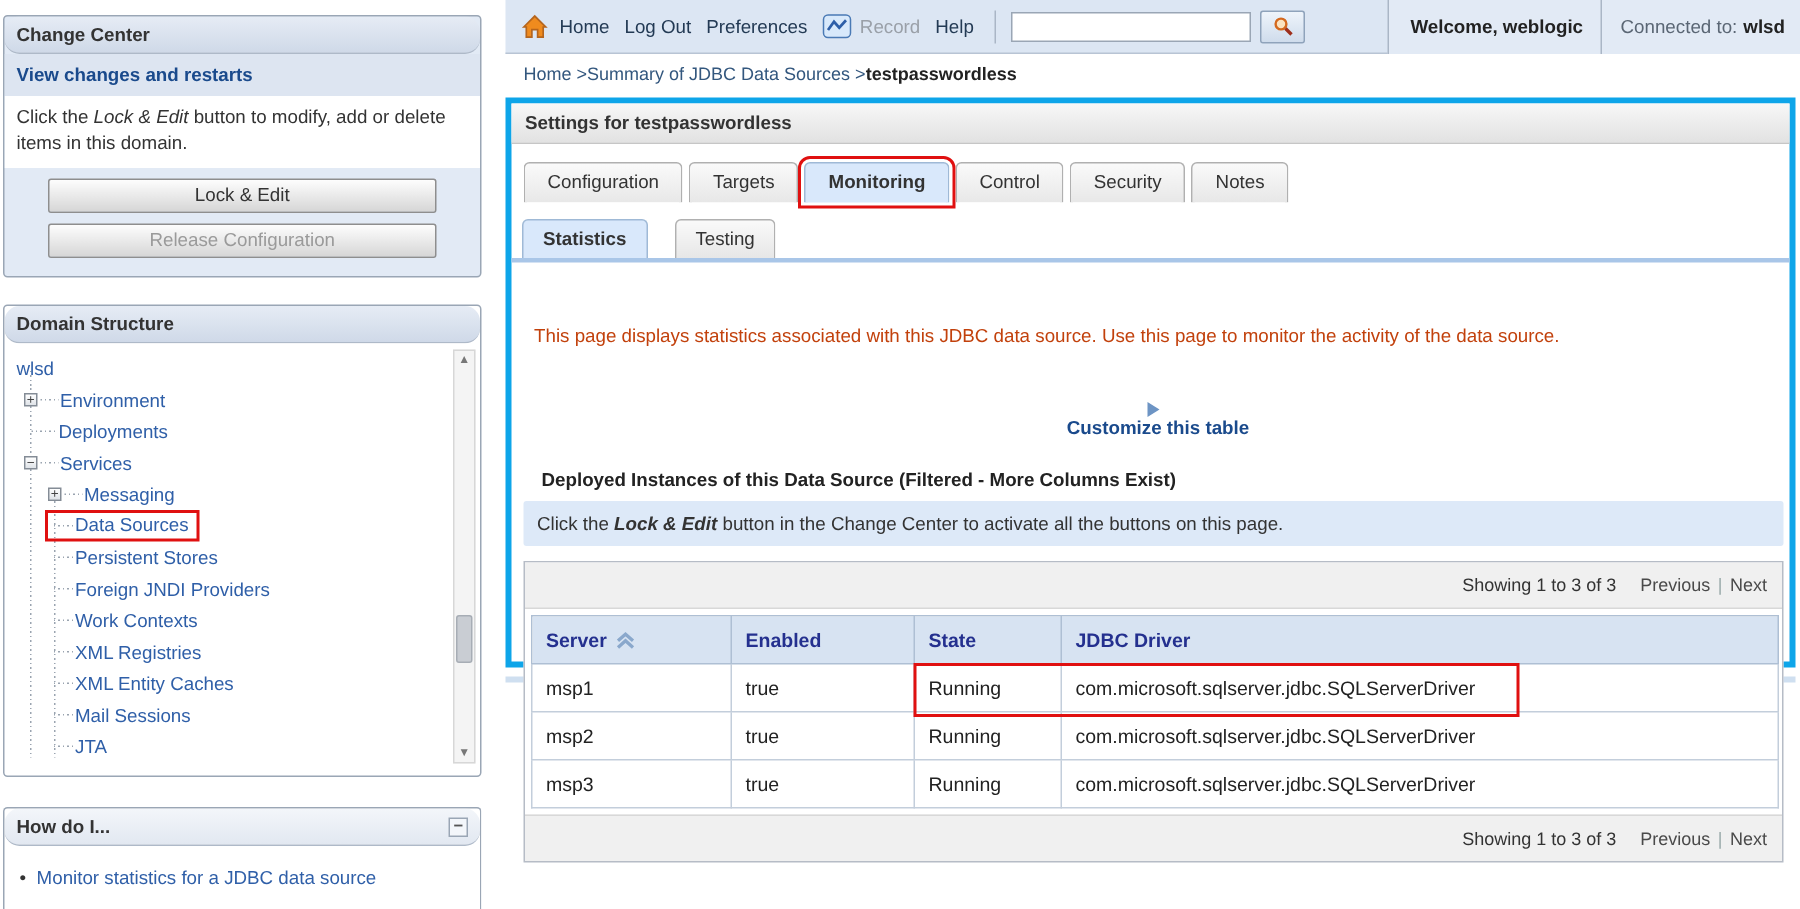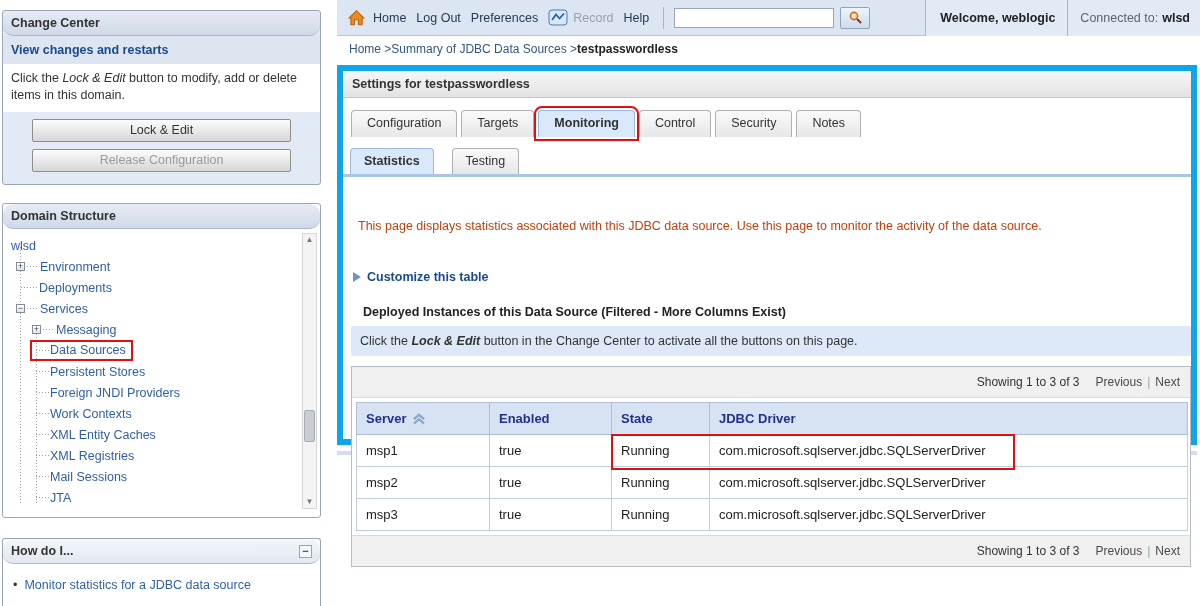--- a/index.html
+++ b/index.html
@@ -72,35 +72,35 @@
   .conn { border-left:1px solid #aab6c6; padding:0 10px 0 12px; color:#5a6674; height:36px;
     display:flex; align-items:center; white-space:nowrap; }
   .conn b { color:#222; margin-left:4px; }
 
   .breadcrumb { height:26px; display:flex; align-items:center; padding-left:12px;
     font-size:12px; background:#fff; }
   .bc-seg { color:#33577e; cursor:pointer; white-space:pre; }
   .bc-cur { color:#222; font-weight:bold; white-space:pre; }
 
   .content-panel { margin:3px 3px 0 0; width:860px; height:380px;
-    border:6px solid #0ea5e9; background:#fff; position:relative; }
+    border:4px solid #0ea5e9; background:#fff; position:relative; }
   .ptitle { height:27px; line-height:26px; padding:0 9px; font-weight:bold; color:#333;
     background:linear-gradient(#f7f7f7,#e2e2e2); border-bottom:1px solid #c6c6c6; }
   .tabs { display:flex; gap:4px; padding:12px 8px 0; }
   .tab { height:27px; line-height:25px; padding:0 15px; background:linear-gradient(#fafafa,#e7e7e7);
     border:1px solid #b0b0b0; border-bottom:none; border-radius:4px 4px 0 0; cursor:pointer; color:#333; }
   .tab.active { background:#d9e8fb; border-color:#9fb9d6; font-weight:bold;text-align:right; }
   .tab.annotated { outline:2px solid #e01010; outline-offset:2px; }
   .subtabs { display:flex; gap:18px; padding:9px 0 0 7px; border-bottom:3px solid #a9c6e8; margin-top:2px; }
   .subtab { height:26px; line-height:24px; padding:0 13px; background:linear-gradient(#fafafa,#e7e7e7);
     border:1px solid #b0b0b0; border-bottom:none; border-radius:4px 4px 0 0; cursor:pointer; color:#333; }
   .subtab.active { background:#d9e8fb; border-color:#9fb9d6; font-weight:bold; }
 
   .descr { margin:42px 14px 0 15px; color:#c2410c; }
-  .customize { margin:37px 0 0 10px; display:flex; align-items:center; cursor:pointer; }
+  .customize { margin:37px 0 0 10px; display:flex; align-items:center; cursor:pointer;flex-direction:column; }
   .tri-right { width:0; height:0; border-top:5px solid transparent; border-bottom:5px solid transparent;
     border-left:8px solid #6d94c4; margin-right:6px; }
   .customize span { color:#1a4a8c; font-weight:bold; }
   .tbl-heading { margin:21px 0 7px 20px; font-weight:bold; color:#222; }
   .notice { margin-left:8px; width:840px; background:#dde9f8; padding:8px 9px; border-radius:2px; color:#333; }
   .notice b i { font-weight:bold; font-style:italic; }
 
   .tblwrap { position:relative; margin:10px 0 0 8px; width:840px;
     border:1px solid #b6bcc6; background:#fff; }
   .tbar { background:#f0f0f0; padding:8px 10px; display:flex; justify-content:flex-end;
@@ -180,25 +180,25 @@
     <div class="trow d2">
         <span class="dash" style="margin-left:4px;width:13px"></span>
         <span class="lbl">Foreign JNDI Providers</span>
       </div>
     <div class="trow d2">
         <span class="dash" style="margin-left:4px;width:13px"></span>
         <span class="lbl">Work Contexts</span>
       </div>
     <div class="trow d2">
         <span class="dash" style="margin-left:4px;width:13px"></span>
+        <span class="lbl">XML Registries</span>
+      </div>
+    <div class="trow d2">
+        <span class="dash" style="margin-left:4px;width:13px"></span>
         <span class="lbl">XML Entity Caches</span>
-      </div>
-    <div class="trow d2">
-        <span class="dash" style="margin-left:4px;width:13px"></span>
-        <span class="lbl">XML Registries</span>
       </div>
     <div class="trow d2">
         <span class="dash" style="margin-left:4px;width:13px"></span>
         <span class="lbl">Mail Sessions</span>
       </div>
     <div class="trow d2">
         <span class="dash" style="margin-left:4px;width:13px"></span>
         <span class="lbl">JTA</span>
       </div>
     <div class="trow d2">

